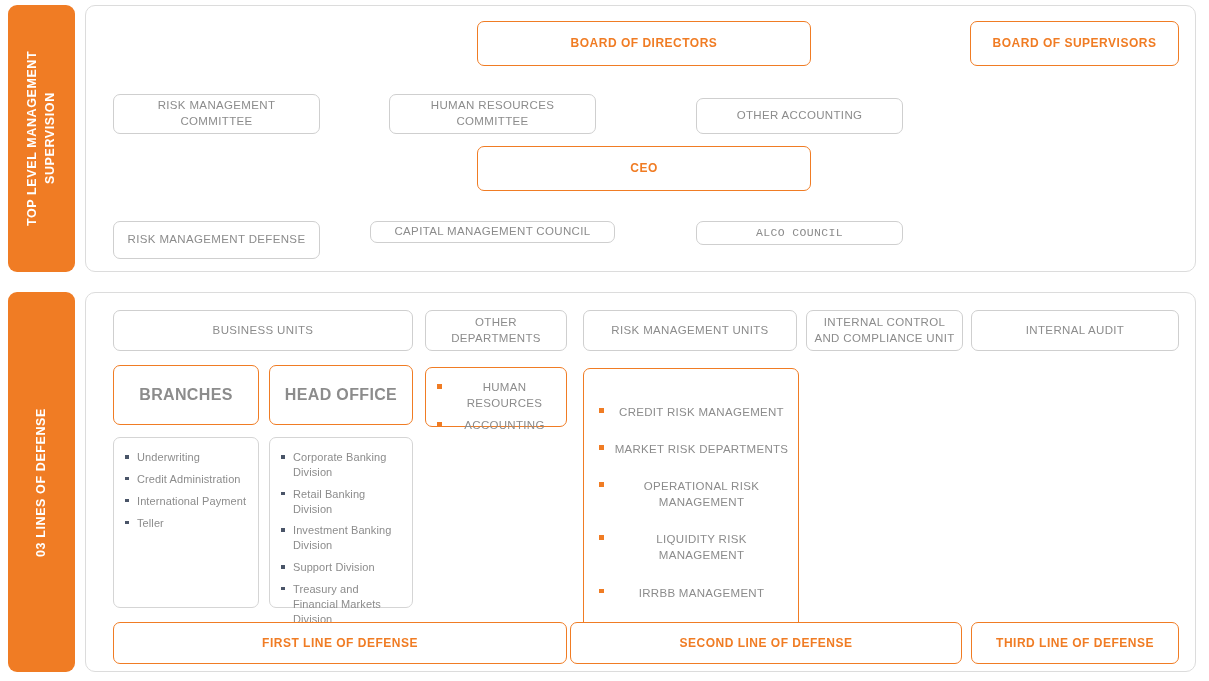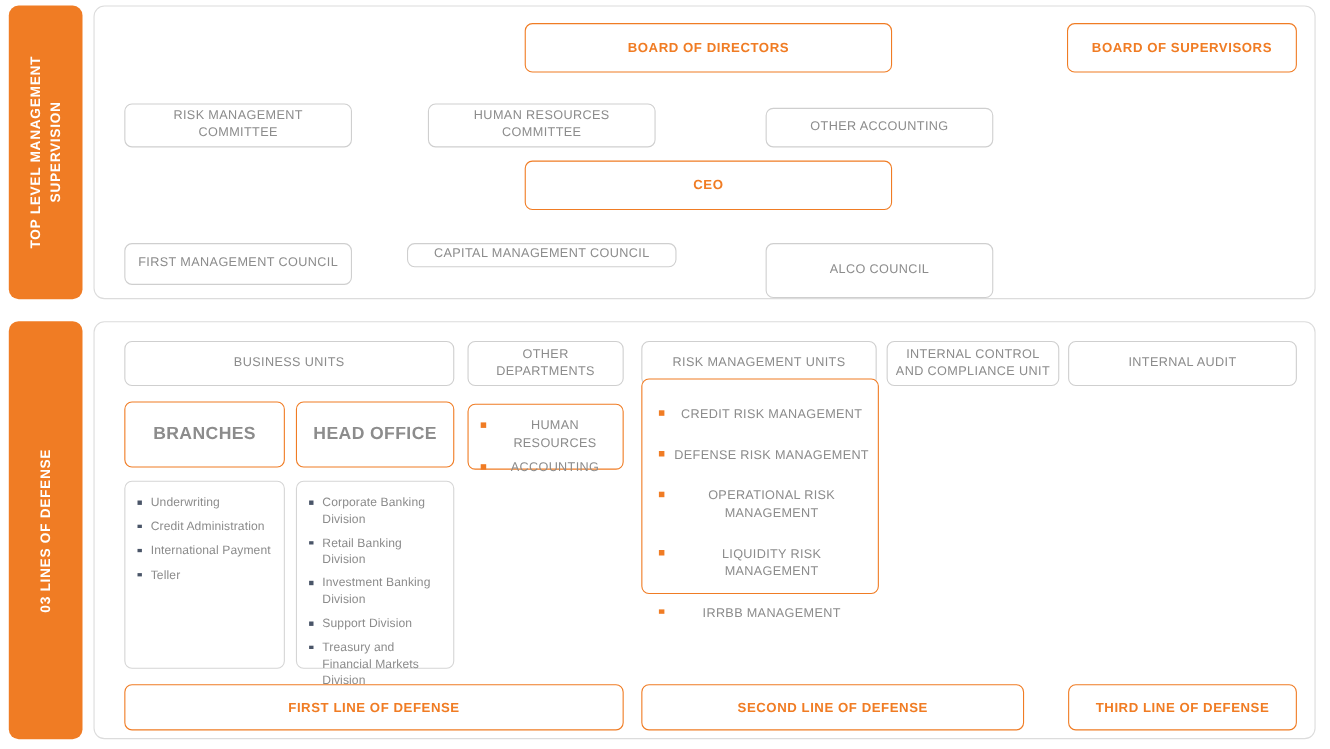--- a/index.html
+++ b/index.html
@@ -88,26 +88,26 @@
 </div>
 <div class="abs box" style="left:696px;top:98px;width:207px;height:36px;">
   <span>OTHER ACCOUNTING</span>
 </div>
 
 <div class="abs box orange" style="left:477px;top:146px;width:334px;height:45px;">
   <span>CEO</span>
 </div>
 
 <div class="abs box" style="left:113px;top:221px;width:207px;height:38px;">
-  <span>FIRST MANAGEMENT COUNCIL</span>
+  <span>RISK MANAGEMENT DEFENSE</span>
 </div>
 <div class="abs box" style="left:370px;top:221px;width:245px;height:22px;">
   <span>CAPITAL MANAGEMENT COUNCIL</span>
 </div>
-<div class="abs box" style="left:696px;top:221px;width:207px;height:50px;">
+<div class="abs box" style="left:696px;top:221px;width:207px;height:24px;font-family:Liberation Mono, monospace;">
   <span>ALCO COUNCIL</span>
 </div>
 
 <div class="abs side-tab" style="left:8px;top:292px;width:67px;height:380px;">
   <span class="vtext">03 LINES OF DEFENSE</span>
 </div>
 
 <div class="abs panel" style="left:85px;top:292px;width:1111px;height:380px;"></div>
 
 <div class="abs box" style="left:113px;top:310px;width:300px;height:41px;">
@@ -133,24 +133,24 @@
   <span>HEAD OFFICE</span>
 </div>
 
 <div class="abs listbox orange-b obullet" style="left:425px;top:367px;width:142px;height:60px;">
   <ul>
     <li>HUMAN RESOURCES</li>
     <li>ACCOUNTING</li>
   </ul>
 </div>
 
-<div class="abs listbox orange-b obullet rmu" style="left:583px;top:344px;width:216px;height:196px;padding-top:24px;padding-left:14px;">
+<div class="abs listbox orange-b obullet rmu" style="left:583px;top:368px;width:216px;height:295px;padding-top:35px;padding-left:14px;">
   <ul>
     <li>CREDIT RISK MANAGEMENT</li>
-    <li>DEFENSE RISK MANAGEMENT</li>
+    <li>MARKET RISK DEPARTMENTS</li>
     <li>OPERATIONAL RISK MANAGEMENT</li>
     <li>LIQUIDITY RISK MANAGEMENT</li>
     <li>IRRBB MANAGEMENT</li>
   </ul>
 </div>
 
 <div class="abs listbox" style="left:113px;top:437px;width:146px;height:171px;">
   <ul>
     <li>Underwriting</li>
     <li>Credit Administration</li>
@@ -165,18 +165,18 @@
     <li>Retail Banking Division</li>
     <li>Investment Banking Division</li>
     <li>Support Division</li>
     <li>Treasury and Financial Markets Division</li>
   </ul>
 </div>
 
 <div class="abs box orange" style="left:113px;top:622px;width:454px;height:42px;">
   <span>FIRST LINE OF DEFENSE</span>
 </div>
-<div class="abs box orange" style="left:583px;top:622px;width:348px;height:42px;">
+<div class="abs box orange" style="left:570px;top:622px;width:392px;height:42px;">
   <span>SECOND LINE OF DEFENSE</span>
 </div>
 <div class="abs box orange" style="left:971px;top:622px;width:208px;height:42px;">
   <span>THIRD LINE OF DEFENSE</span>
 </div>
 
 </body></html>

